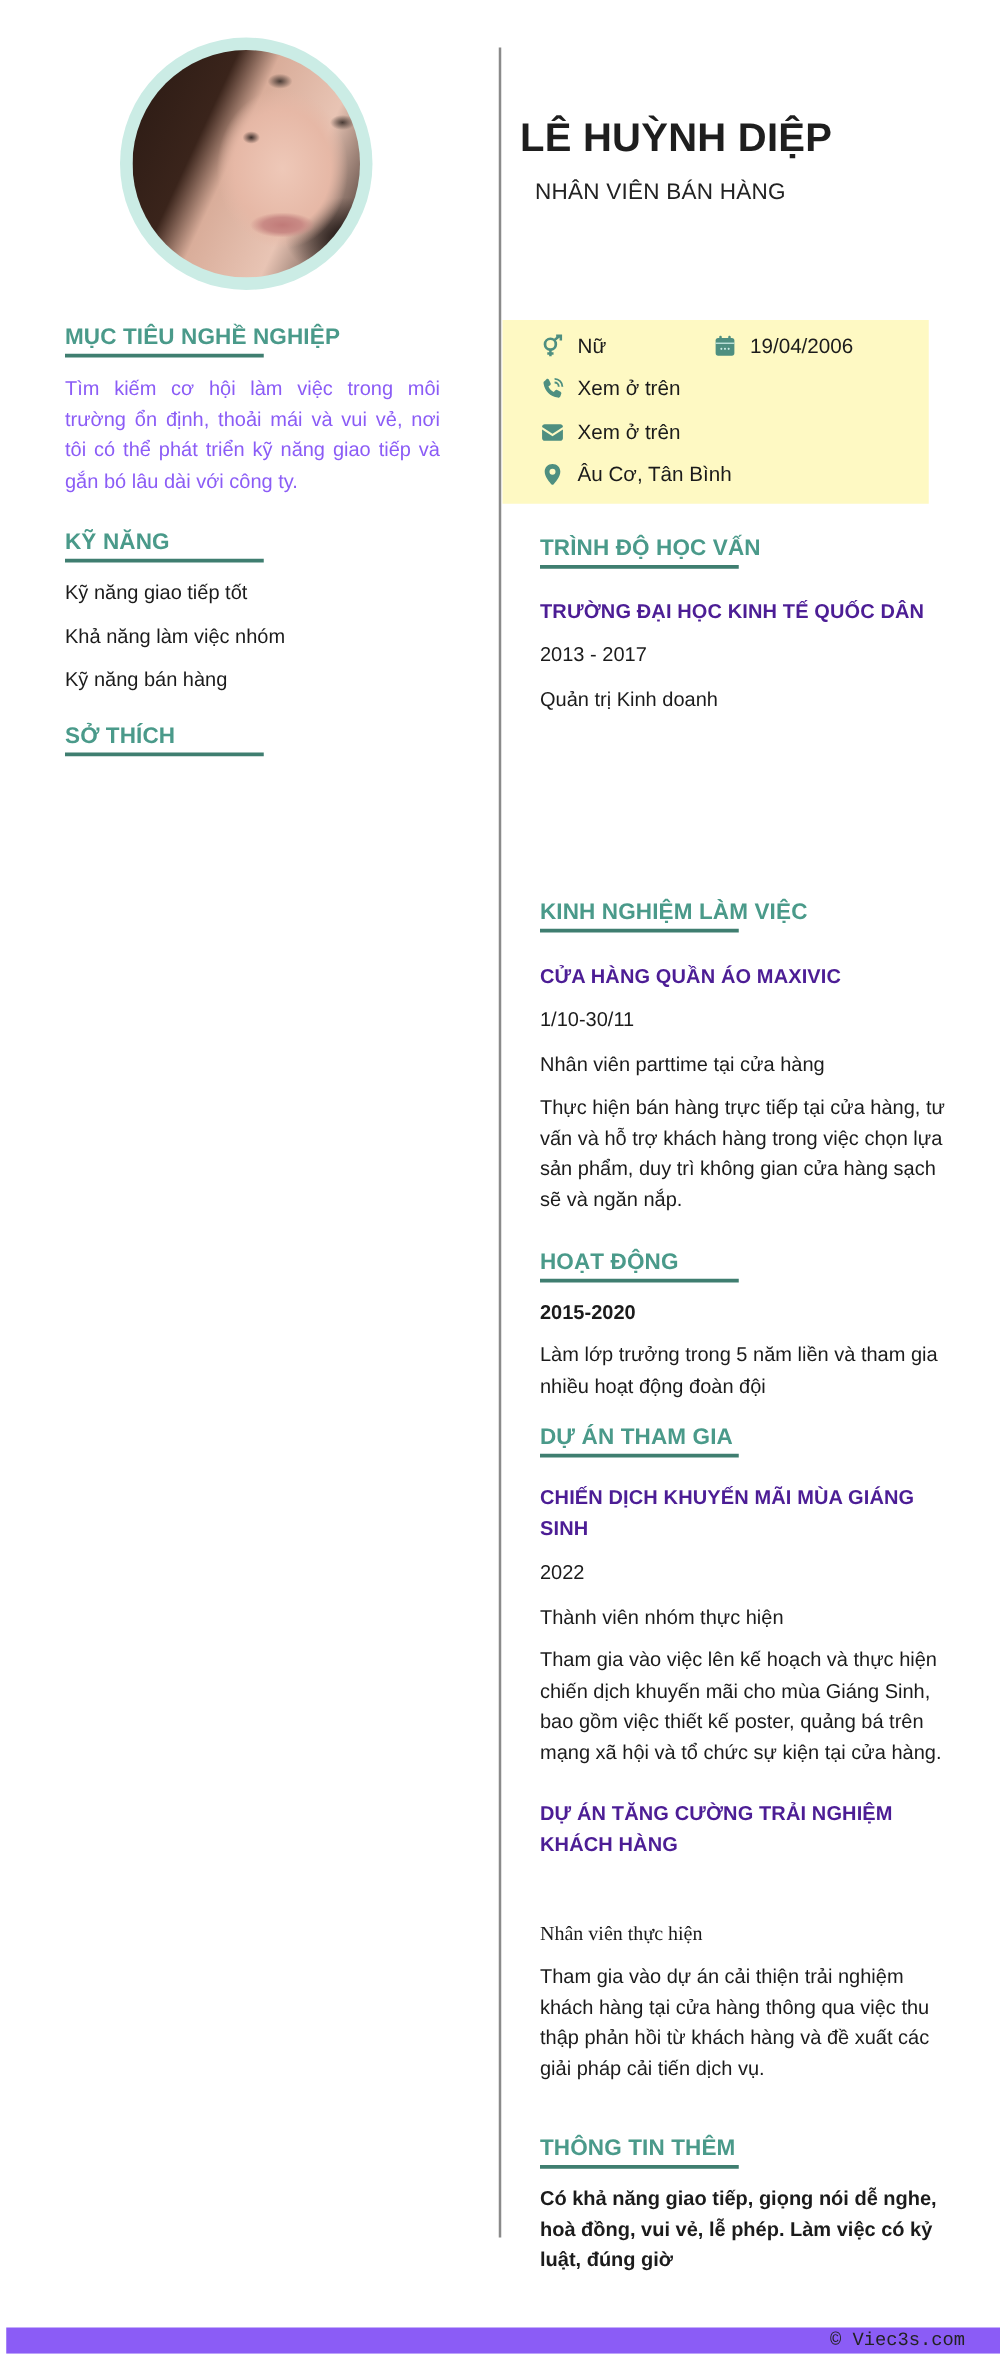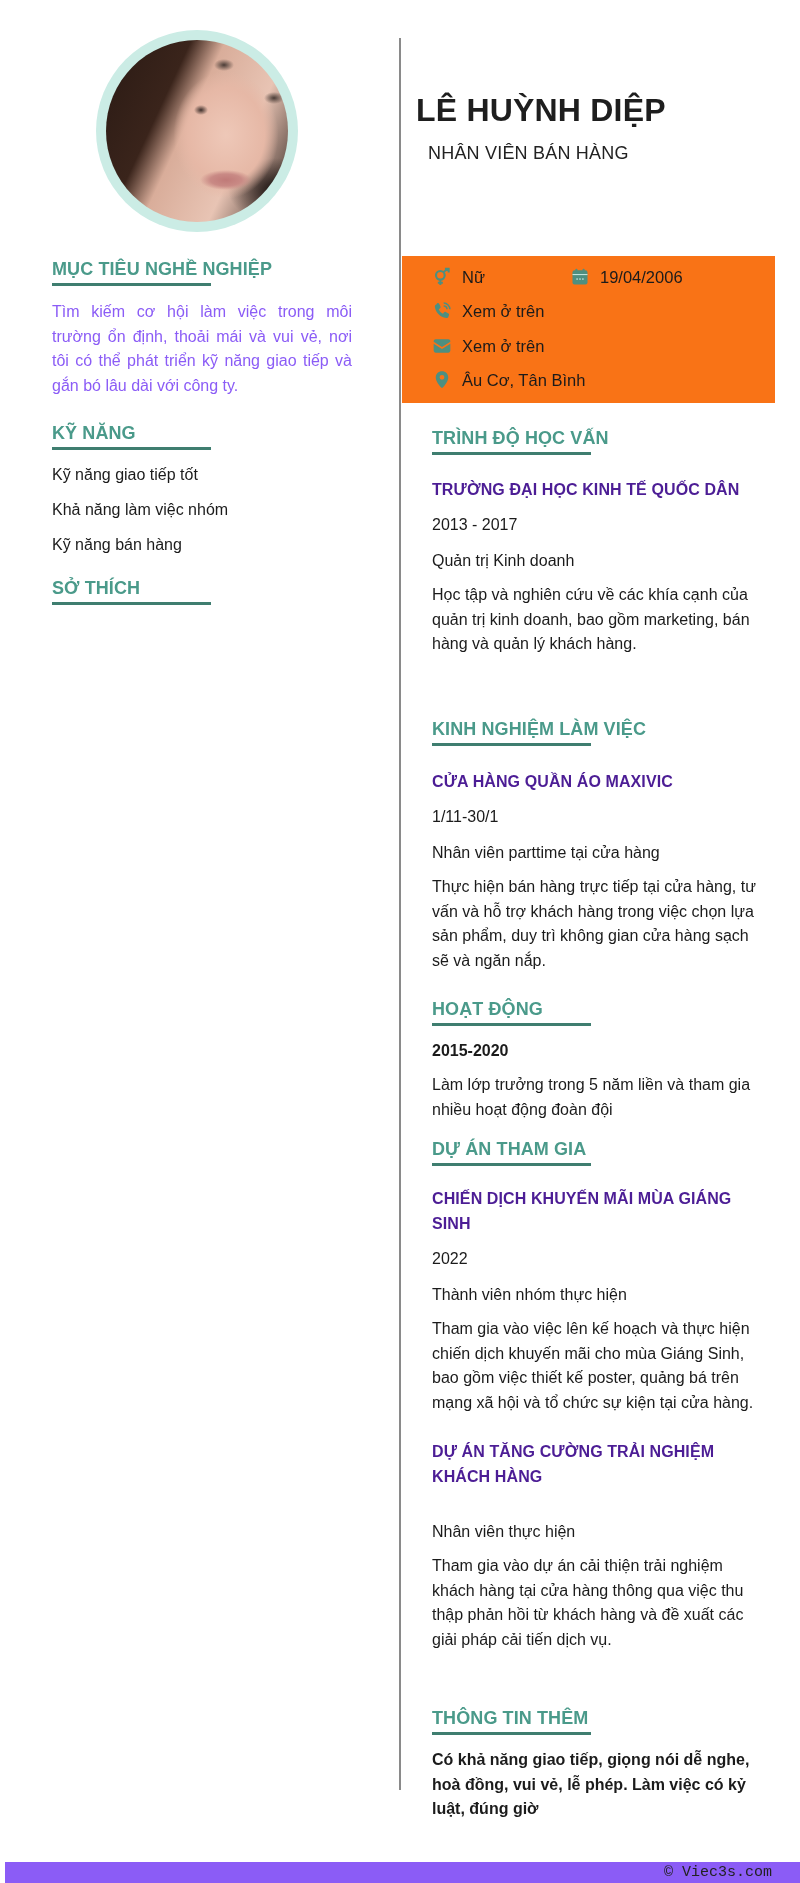--- a/index.html
+++ b/index.html
@@ -37,21 +37,21 @@
   .skill-item:first-of-type { margin-top: 17px; }
 
   .left .hobbies { position: absolute; top: 577px; width: 300px; }
   .hobby-list { margin-top: 17px; }
   .hobby-item { font-size: 16px; line-height: 25px; }
 
   
   .name { position: absolute; left: 416px; top: 92px; font-size: 32px; font-weight: bold; color: #1e1e1e; letter-spacing: 0.2px; }
   .job-title { position: absolute; left: 428px; top: 143px; font-size: 18px; color: #222; letter-spacing: 0.2px; }
 
-  .contact { position: absolute; left: 402px; top: 256px; width: 373px; height: 147px; background: #f97316; padding-left: 20px; }
+  .contact { position: absolute; left: 402px; top: 256px; width: 341px; height: 147px; background: #fef9c3; padding-left: 20px; }
   .c-row { position: absolute; display: flex; align-items: center; font-size: 16.5px; color: #1b1b1b; }
   .c-icon { width: 20px; height: 20px; margin-right: 10px; display: inline-flex; align-items: center; justify-content: center; color: #4e8f80; }
   .c-icon svg { width: 20px; height: 20px; fill: #4e8f80; }
 
   .right { position: absolute; left: 432px; top: 0; width: 330px; }
   .r-sec { position: absolute; left: 0; width: 330px; }
   .entry-title { font-weight: bold; font-size: 16px; line-height: 25px; color: #4c1d95; letter-spacing: 0.1px; }
   .entry-line { font-size: 16px; line-height: 20px; color: #1b1b1b; }
   .entry-desc { font-size: 16px; line-height: 24.5px; color: #1b1b1b; }
 
@@ -148,28 +148,27 @@
   </div>
 
   <div class="right">
 
     <div class="r-sec" style="top:427px;">
       <div class="sec-title">TRÌNH ĐỘ HỌC VẤN</div>
       <div class="sec-underline"></div>
       <div class="entry-title" style="margin-top:22px;">TRƯỜNG ĐẠI HỌC KINH TẾ QUỐC DÂN</div>
       <div class="entry-line" style="margin-top:13px;">2013 - 2017</div>
       <div class="entry-line" style="margin-top:16px;">Quản trị Kinh doanh</div>
-      <div class="entry-desc" style="margin-top:12px;">Học tập và nghiên cứu về các khía cạnh của quản trị kinh doanh, bao gồm marketing, bán hàng và quản lý khách hàng.</div>
     </div>
 
     <div class="r-sec" style="top:718px;">
       <div class="sec-title">KINH NGHIỆM LÀM VIỆC</div>
       <div class="sec-underline"></div>
       <div class="entry-title" style="margin-top:23px;">CỬA HÀNG QUẦN ÁO MAXIVIC</div>
-      <div class="entry-line" style="margin-top:13px;">1/11-30/1</div>
+      <div class="entry-line" style="margin-top:13px;">1/10-30/11</div>
       <div class="entry-line" style="margin-top:16px;">Nhân viên parttime tại cửa hàng</div>
       <div class="entry-desc" style="margin-top:12px;">Thực hiện bán hàng trực tiếp tại cửa hàng, tư vấn và hỗ trợ khách hàng trong việc chọn lựa sản phẩm, duy trì không gian cửa hàng sạch sẽ và ngăn nắp.</div>
     </div>
 
     <div class="r-sec" style="top:998px;">
       <div class="sec-title">HOẠT ĐỘNG</div>
       <div class="sec-underline"></div>
       <div class="entry-line" style="margin-top:15px;font-weight:bold;">2015-2020</div>
       <div class="entry-desc" style="margin-top:12px;">Làm lớp trưởng trong 5 năm liền và tham gia nhiều hoạt động đoàn đội</div>
     </div>
@@ -181,21 +180,21 @@
       <div>
         <div class="entry-title" style="margin-top:20px;">CHIẾN DỊCH KHUYẾN MÃI MÙA GIÁNG SINH</div>
         <div class="entry-line" style="margin-top:13px;">2022</div>
         <div class="entry-line" style="margin-top:16px;">Thành viên nhóm thực hiện</div>
         <div class="entry-desc" style="margin-top:12px;">Tham gia vào việc lên kế hoạch và thực hiện chiến dịch khuyến mãi cho mùa Giáng Sinh, bao gồm việc thiết kế poster, quảng bá trên mạng xã hội và tổ chức sự kiện tại cửa hàng.</div>
       </div>
 
       <div>
         <div class="entry-title" style="margin-top:24px;">DỰ ÁN TĂNG CƯỜNG TRẢI NGHIỆM KHÁCH HÀNG</div>
         <div class="entry-line" style="margin-top:13px; height:20px;"></div>
-        <div class="entry-line" style="">Nhân viên thực hiện</div>
+        <div class="entry-line" style="margin-top:16px;font-family:Liberation Serif, serif;">Nhân viên thực hiện</div>
         <div class="entry-desc" style="margin-top:12px;">Tham gia vào dự án cải thiện trải nghiệm khách hàng tại cửa hàng thông qua việc thu thập phản hồi từ khách hàng và đề xuất các giải pháp cải tiến dịch vụ.</div>
       </div>
     </div>
 
     <div class="r-sec" style="top:1707px;">
       <div class="sec-title">THÔNG TIN THÊM</div>
       <div class="sec-underline"></div>
       <div class="entry-desc" style="margin-top:13px;font-weight:bold;">Có khả năng giao tiếp, giọng nói dễ nghe, hoà đồng, vui vẻ, lễ phép. Làm việc có kỷ luật, đúng giờ</div>
     </div>
   </div>

